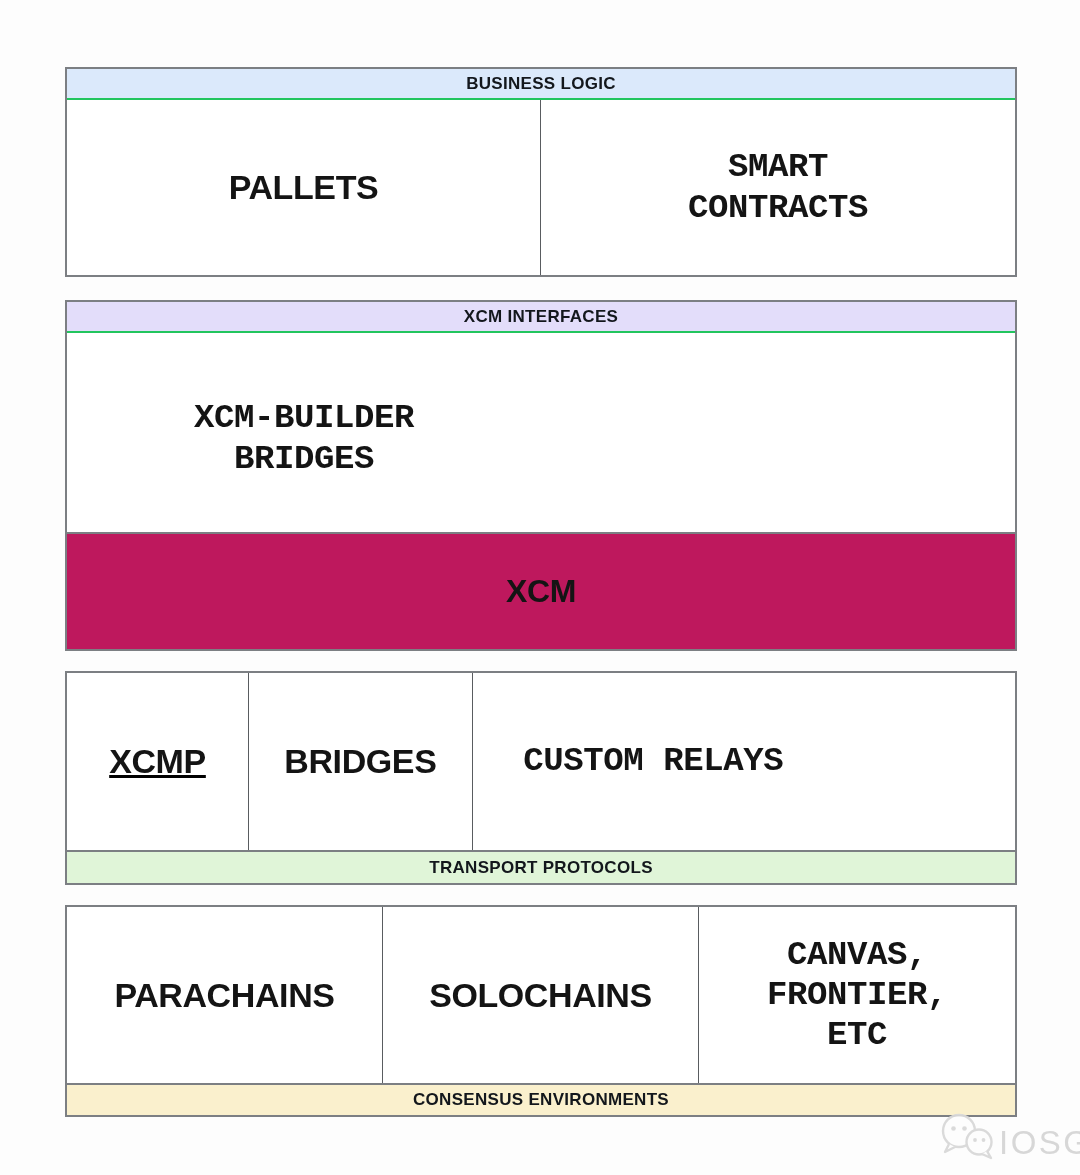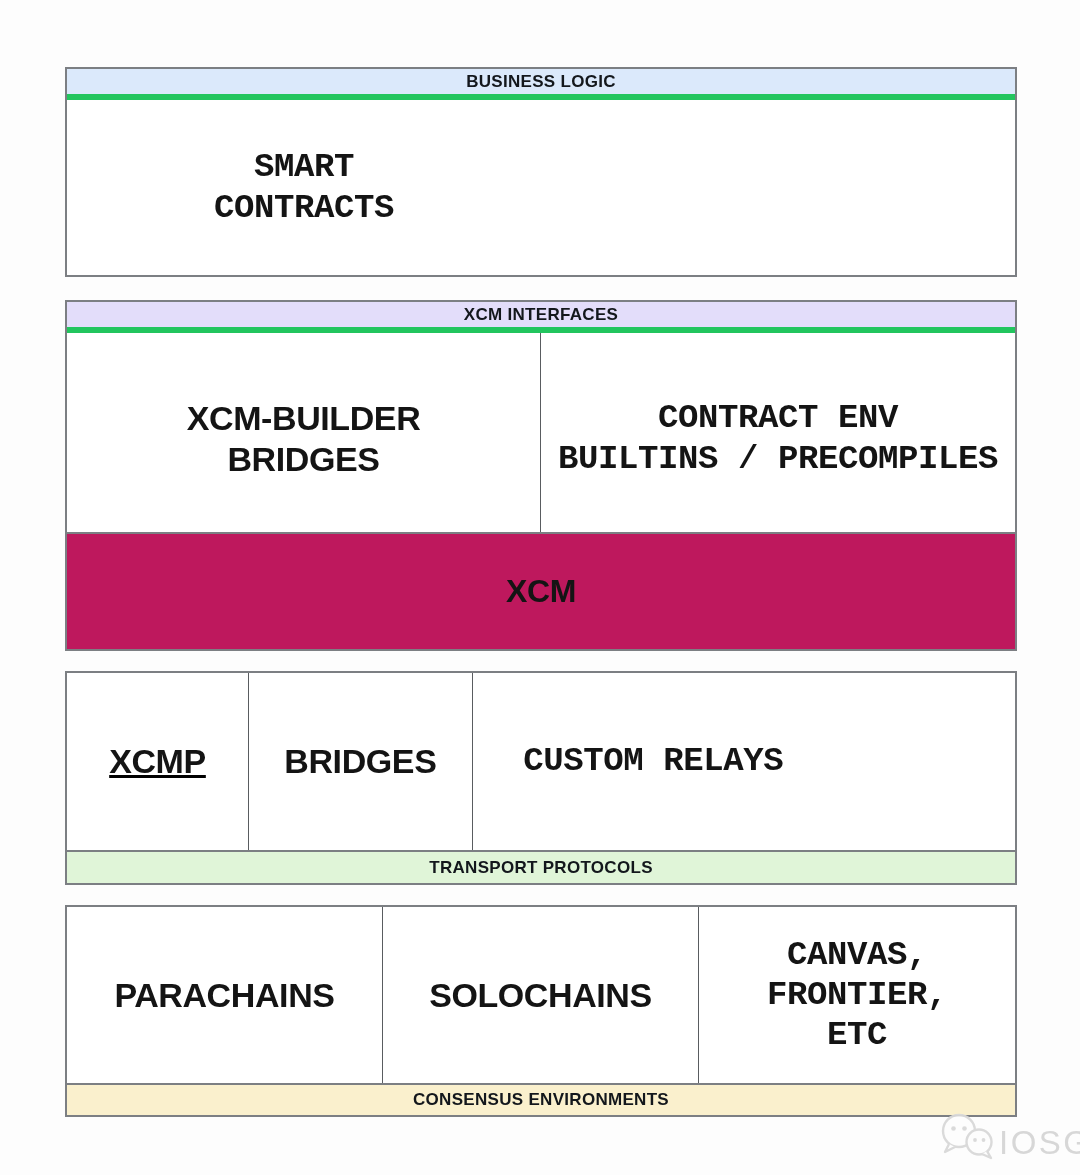--- a/index.html
+++ b/index.html
@@ -35,21 +35,21 @@
     flex: 0 0 31px;
     display: flex;
     align-items: center;
     justify-content: center;
     font-weight: bold;
     font-size: 17px;
     letter-spacing: 0.3px;
     color: #13171c;
     box-sizing: border-box;
   }
-  .strip.header { border-bottom: 6px solid #22c55e; }
+  .strip.header { border-bottom: 2px solid #22c55e; }
   .strip.footer { border-top: 2px solid #7c7f83; }
   .strip.blue   { background: #dbe9fb; }
   .strip.purple { background: #e3ddfa; }
   .strip.green  { background: #e0f5d8; flex-basis: 33px; }
   .strip.yellow { background: #faf0cd; flex-basis: 32px; }
 
   .row {
     flex: 1 1 auto;
     display: flex;
     flex-direction: row;
@@ -96,36 +96,35 @@
 </style>
 </head>
 <body>
 
 <div class="canvas">
 
   <div class="panel p1">
     <div class="strip header blue">BUSINESS LOGIC</div>
     <div class="row">
       <div class="cell half">
+        <span class="label">PALLETS</span>
+      </div>
+      <div class="cell half">
         <span class="label">SMART
 CONTRACTS</span>
       </div>
     </div>
   </div>
 
   <div class="panel p2">
     <div class="strip header purple">XCM INTERFACES</div>
     <div class="row">
       <div class="cell half">
         <span class="label">XCM-BUILDER
 BRIDGES</span>
-      </div>
-      <div class="cell half">
-        <span class="label">CONTRACT ENV
-BUILTINS / PRECOMPILES</span>
       </div>
     </div>
   </div>
 
   <div class="panel p3">
     <span class="label xcm-label">XCM</span>
   </div>
 
   <div class="panel p4">
     <div class="row">

